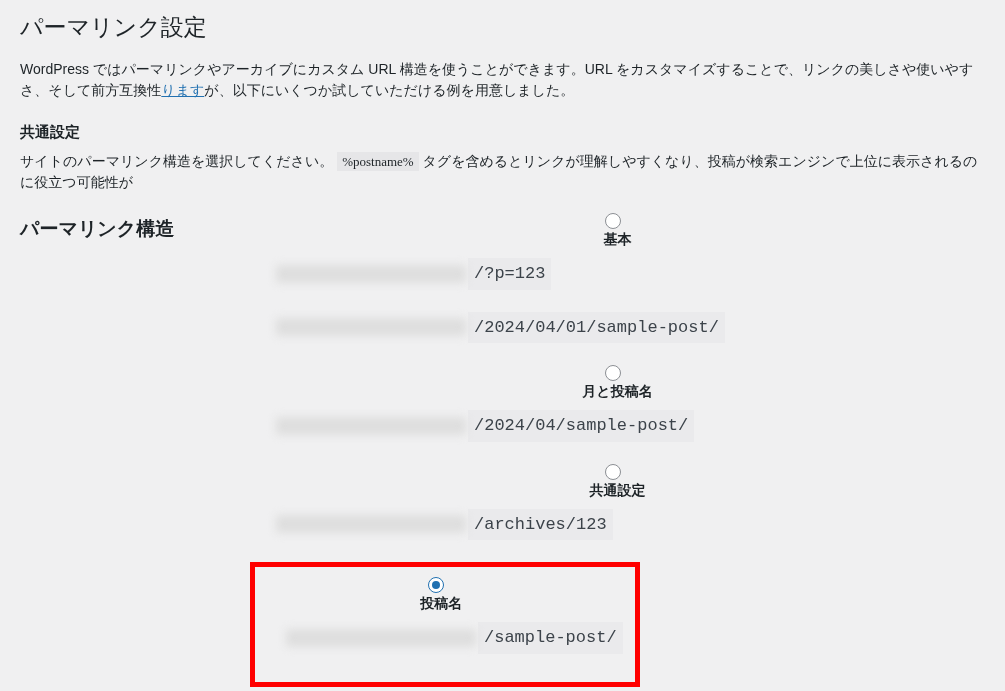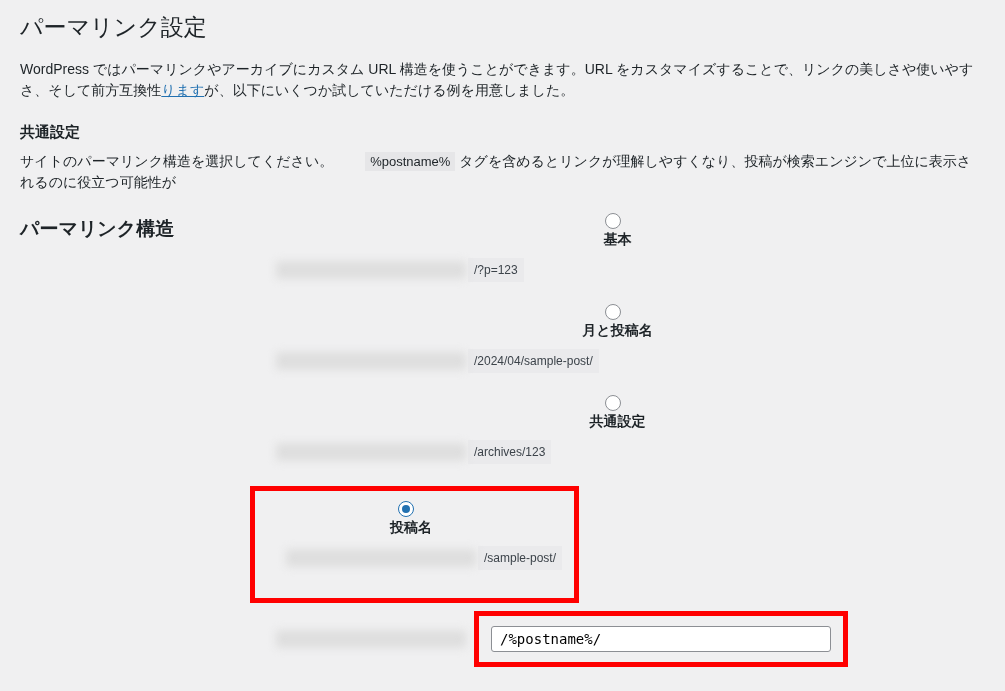--- a/index.html
+++ b/index.html
@@ -36,23 +36,22 @@
     font-weight: 600;
     margin: 20px 0 8px 0;
   }
   .desc {
     font-size: 14px;
     margin-bottom: 20px;
   }
   code.tag {
     background: #e6e6e8;
     padding: 2px 5px;
-    font-family: Liberation Sans, sans-serif;
+    font-family: Liberation Serif, serif;
     font-size: 13px;
-    margin-left: 28px;
   }
   .form-row {
     display: flex;
     align-items: flex-start;
   }
   .form-label {
     width: 230px;
     flex-shrink: 0;
     font-weight: 600;
     font-size: 19px;
@@ -107,24 +106,24 @@
   .blurred {
     display: inline-block;
     width: 190px;
     height: 18px;
     background: #dedede;
     filter: blur(4px);
     border-radius: 3px;
     margin-right: 2px;
   }
   .url-part {
-    font-family: Liberation Sans, sans-serif;
+    font-family: Liberation Mono, monospace;
     background: #eaeaec;
     padding: 3px 6px;
-    font-size: 12px;
+    font-size: 17px;
     color: #3c434a;
   }
   .highlight-box {
     border: 5px solid #ff0000;
     padding: 10px 12px 12px 5px;
     display: inline-block;
     margin-bottom: 8px;
   }
   .highlight-box .option {
     margin-bottom: 16px;
@@ -187,20 +186,24 @@
         <input type="radio" name="perm" style="">
         <span class="option-title">基本</span>
       </label>
       <div class="option-example">
         <span class="blurred"></span>
         <span class="url-part">/?p=123</span>
       </div>
     </div>
 
     <div class="option">
+      <div class="option-example">
+        <span class="blurred"></span>
+        <span class="url-part">/2024/04/01/sample-post/</span>
+      </div>
     </div>
 
     <div class="option">
       <label class="option-label">
         <input type="radio" name="perm" style="">
         <span class="option-title">月と投稿名</span>
       </label>
       <div class="option-example">
         <span class="blurred"></span>
         <span class="url-part">/2024/04/sample-post/</span>

